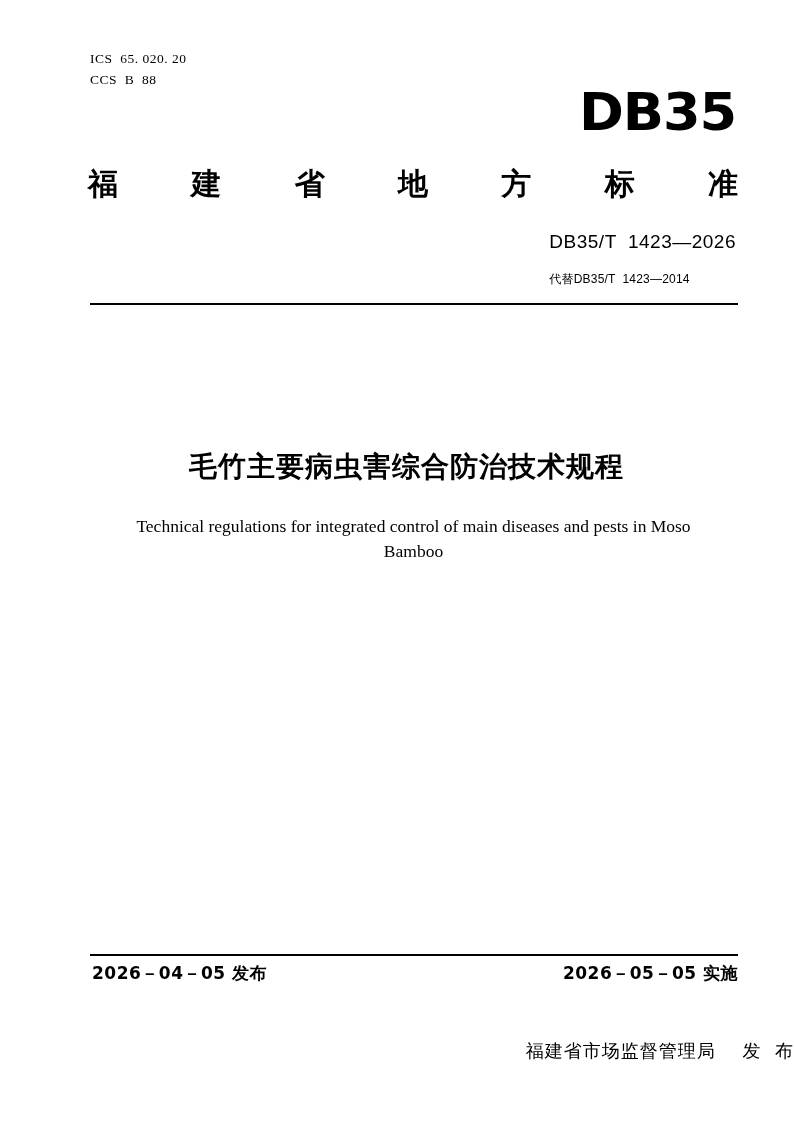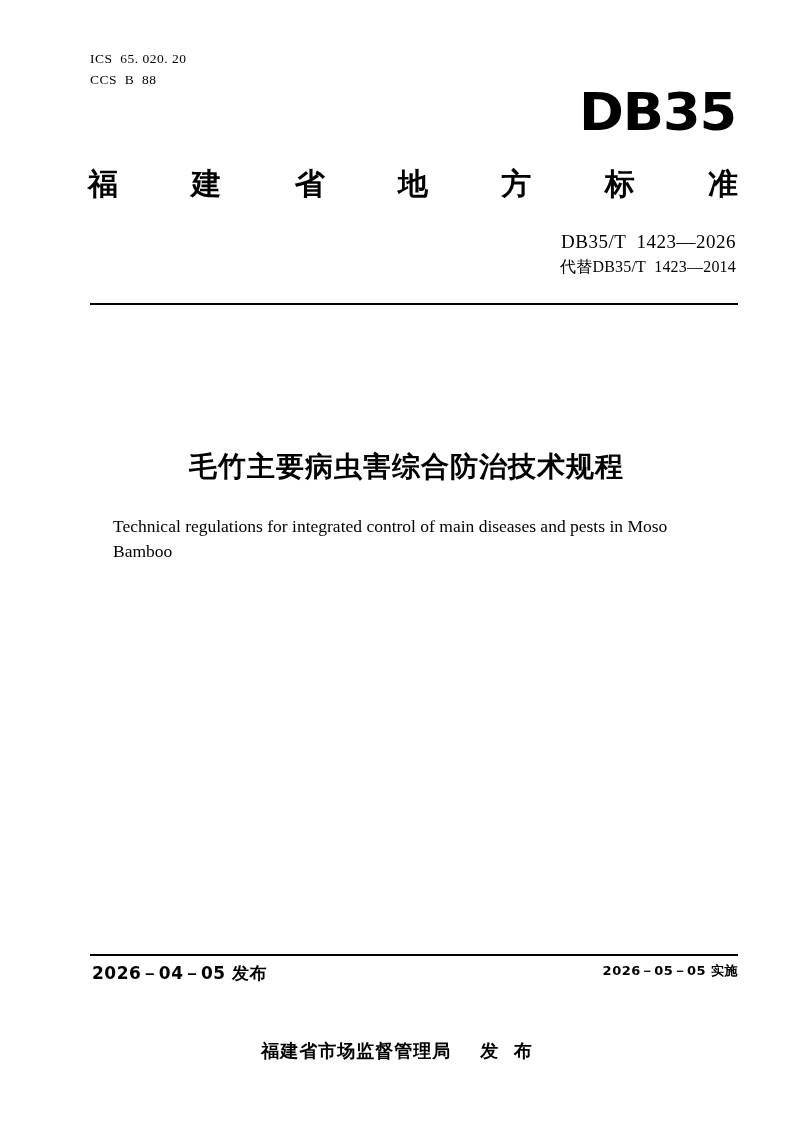--- a/index.html
+++ b/index.html
@@ -63,31 +63,30 @@
     justify-content: space-between;
     padding-right: 4px;
   }
   .std-title span { display: inline-block; }
 
   
   .std-no {
     position: absolute;
     right: 58px;
     top: 215px;
-    text-align: right;
-    font-family: Liberation Serif, serif;
+    font-family: Liberation Sans, sans-serif;
   }
   .std-no .num {
     font-size: 19px;
     letter-spacing: 0.5px;
     white-space: pre;
   }
   .std-no .replaces {
-    font-size: 16px;
-    margin-top: 4px;
+    font-size: 12px;
+    margin-top: 18px;
     letter-spacing: 0.2px;
     white-space: pre;
   }
 
   
   .rule-top {
     position: absolute;
     left: 90px;
     right: 56px;
     top: 287px;
@@ -112,21 +111,21 @@
     font-weight: bold;
     font-size: 28px;
     letter-spacing: 1px;
     padding-left: 19px;
   }
   .doc-title-en {
     position: absolute;
     left: 113px;
     right: 80px;
     top: 498px;
-    text-align: left;
+    text-align: center;
     font-family: "Liberation Serif", serif;
     font-size: 17.5px;
     line-height: 25px;
   }
 
   
   .date-issue {
     position: absolute;
     left: 92px;
     top: 946px;
@@ -135,34 +134,34 @@
     font-size: 17px;
     letter-spacing: 0.5px;
     white-space: pre;
   }
   .date-impl {
     position: absolute;
     right: 56px;
     top: 946px;
     font-family: "DejaVu Sans", sans-serif;
     font-weight: bold;
-    font-size: 13px;
+    font-size: 17px;
     letter-spacing: 0.5px;
     white-space: pre;
   }
 
   
   .publisher {
     position: absolute;
     left: 0;
     right: 0;
     top: 1023px;
-    text-align: center;
-    font-family: "DejaVu Sans", sans-serif;
-    font-weight: bold;
+    text-align: right;
+    font-family: "DejaVu Sans", sans-serif;
+    font-weight: normal;
     font-size: 18px;
     letter-spacing: 1px;
     white-space: pre;
   }
 </style>
 </head>
 <body>
 
 <div class="page">
 

